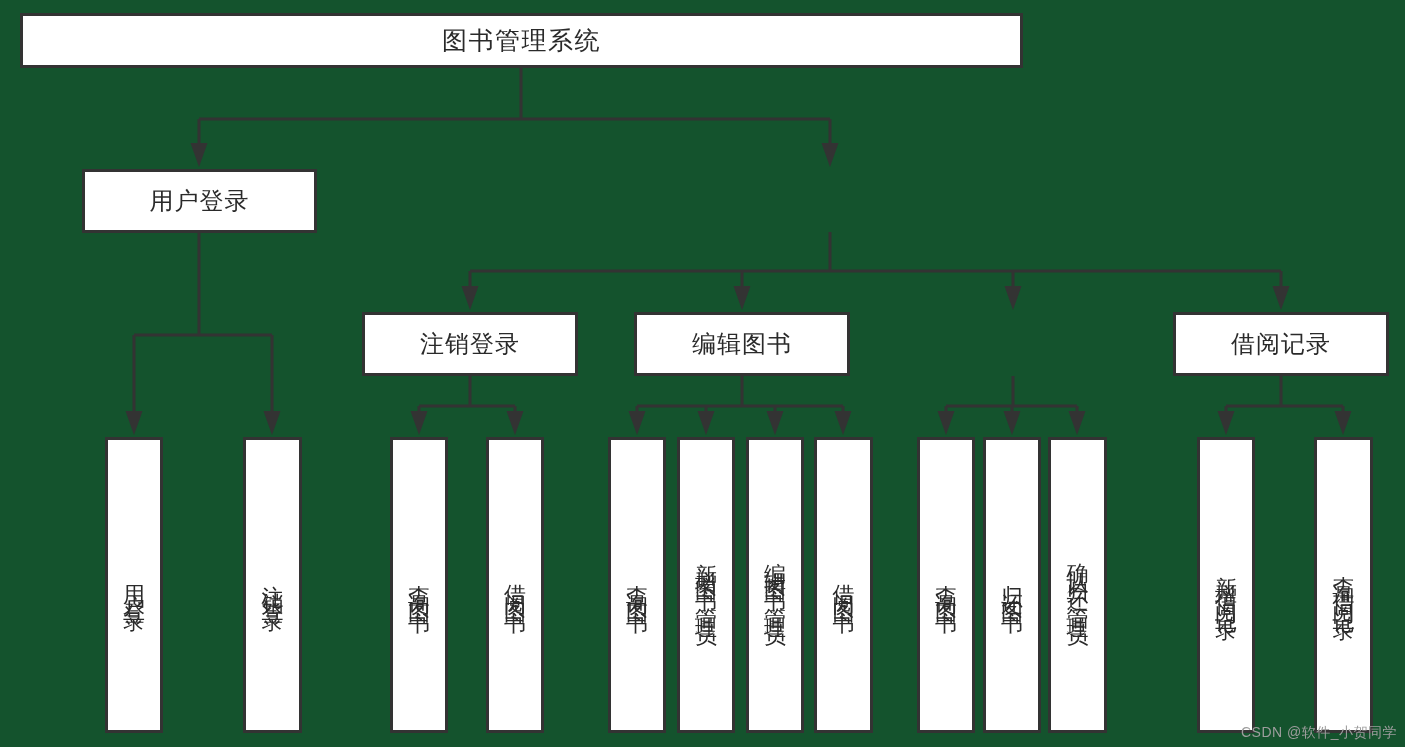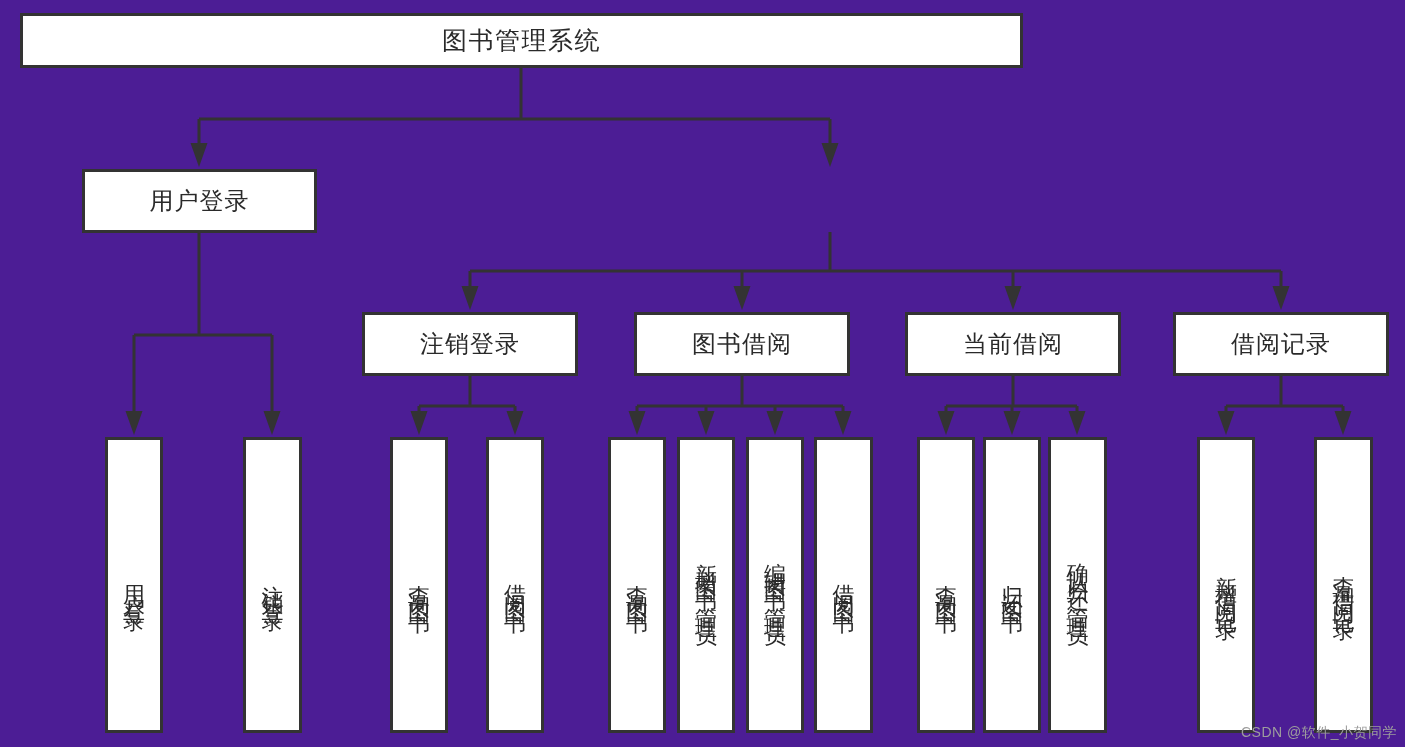--- a/index.html
+++ b/index.html
@@ -4,21 +4,21 @@
 <style>
   html, body {
     margin: 0;
     padding: 0;
     background: #ffffff;
   }
   .canvas {
     position: relative;
     width: 1405px;
     height: 747px;
-    background: #4c1d95;
+    background: #14532d;
     overflow: hidden;
     font-family: "Liberation Sans", "DejaVu Sans", sans-serif;
     color: #2a2a2a;
   }
   .connectors {
     position: absolute;
     left: 0;
     top: 0;
     z-index: 0;
   }
@@ -105,22 +105,21 @@
       <polygon points="1217.5,411 1234.5,411 1226,435"></polygon>
       <polygon points="1334.5,411 1351.5,411 1343,435"></polygon>
     </g>
   </svg>
 
   <div class="box hbox root" style="left:20px; top:13px; width:1003px; height:55px;">图书管理系统</div>
 
   <div class="box hbox" style="left:82px; top:169px; width:235px; height:64px;">用户登录</div>
 
   <div class="box hbox" style="left:362px; top:312px; width:216px; height:64px;">注销登录</div>
-  <div class="box hbox" style="left:634px; top:312px; width:216px; height:64px;">图书借阅</div>
-  <div class="box hbox" style="left:905px; top:312px; width:216px; height:64px;">当前借阅</div>
+  <div class="box hbox" style="left:634px; top:312px; width:216px; height:64px;">编辑图书</div>
   <div class="box hbox" style="left:1173px; top:312px; width:216px; height:64px;">借阅记录</div>
 
   <div class="box vbox" style="left:105px; top:437px; width:58px; height:296px;">用户登录</div>
   <div class="box vbox" style="left:243px; top:437px; width:59px; height:296px;">注销登录</div>
 
   <div class="box vbox" style="left:390px; top:437px; width:58px; height:296px;">查询图书</div>
   <div class="box vbox" style="left:486px; top:437px; width:58px; height:296px;">借阅图书</div>
 
   <div class="box vbox" style="left:608px; top:437px; width:58px; height:296px;">查询图书</div>
   <div class="box vbox" style="left:677px; top:437px; width:58px; height:296px;">新增图书（管理员）</div>

